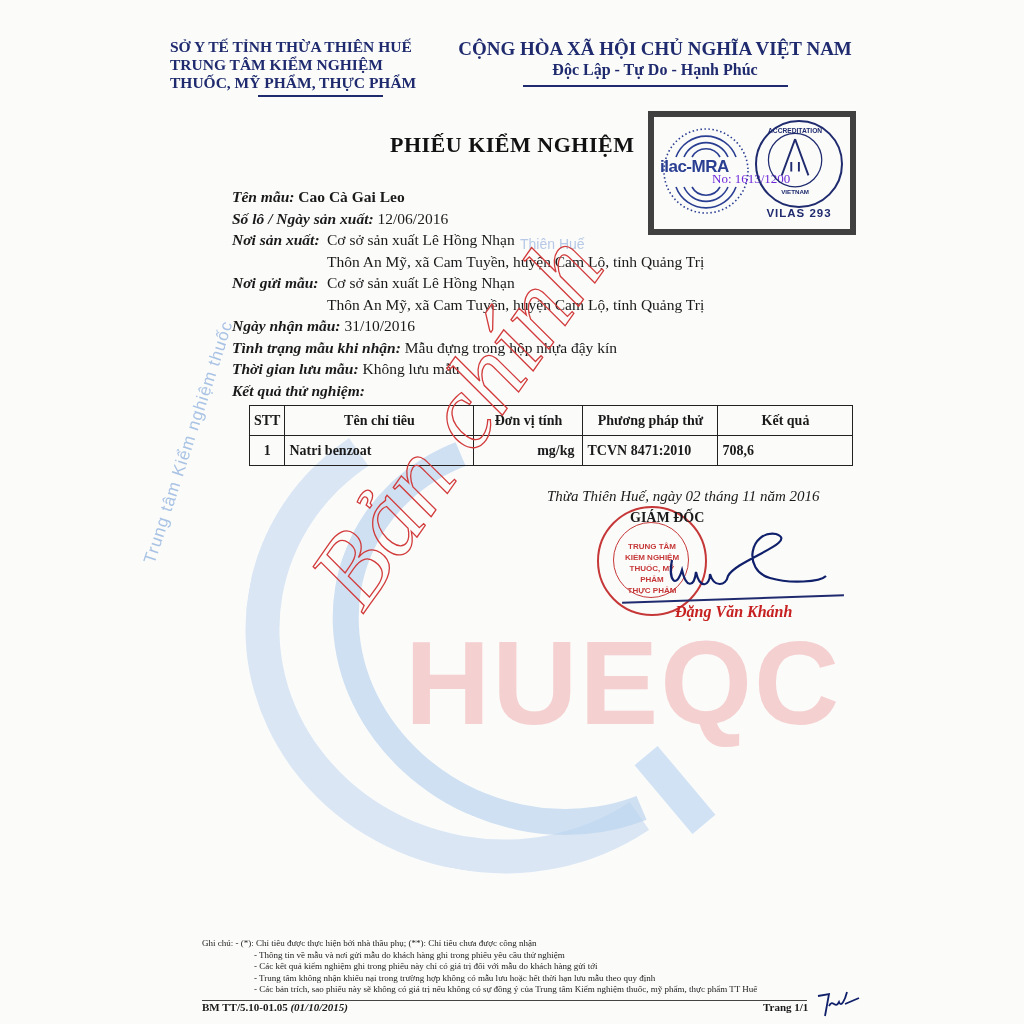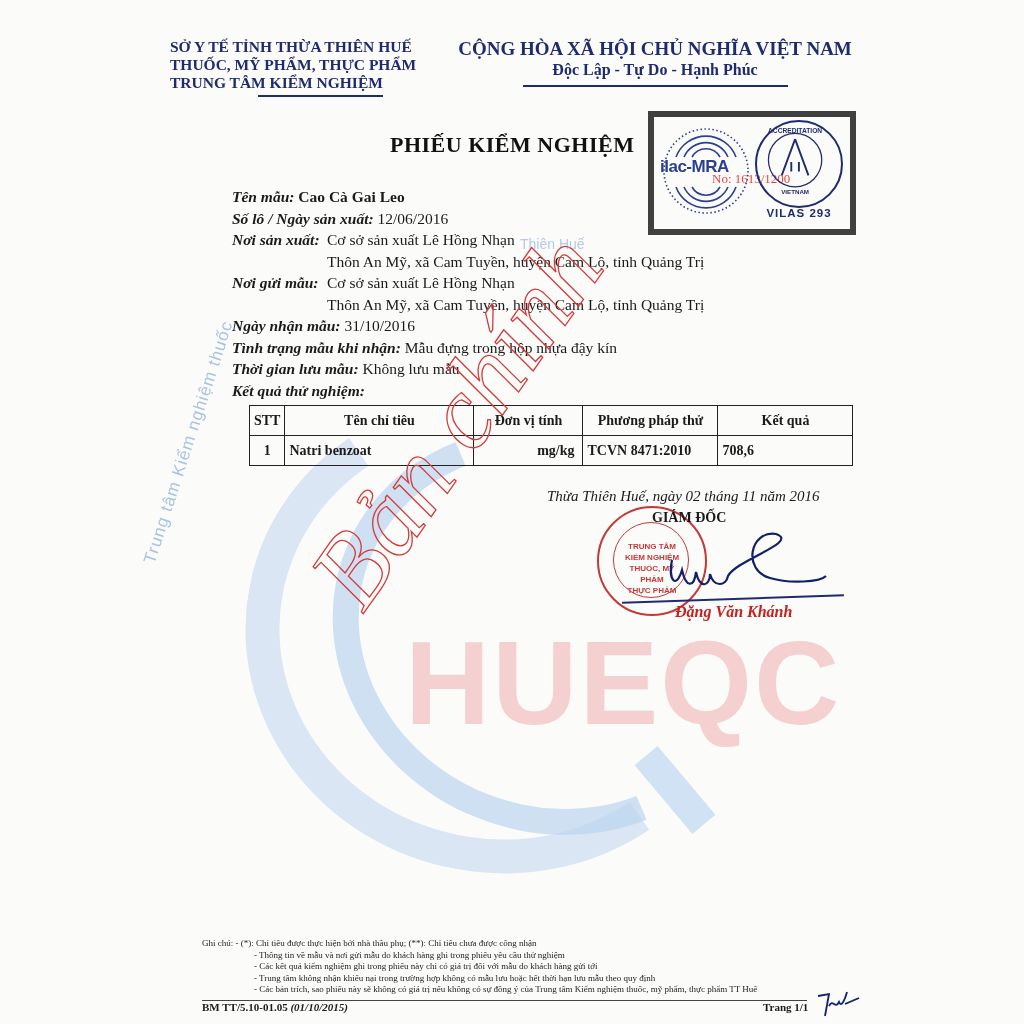--- a/index.html
+++ b/index.html
@@ -21,36 +21,36 @@
   .hdr-left .u { display:block; width:125px; height:2px; background:#1f2b6e; margin:3px auto 0; }
   .hdr-right { left:455px; top:38px; width:400px; text-align:center; color:#1f2b6e; font-weight:bold; }
   .hdr-right .l1 { font-size:19px; line-height:22px; }
   .hdr-right .l2 { font-size:16px; line-height:20px; }
   .hdr-right .u { display:block; width:265px; height:2px; background:#1f2b6e; margin:5px auto 0; }
   .title { left:390px; top:132px; font-weight:bold; font-size:22px; letter-spacing:.5px; color:#111; }
   
   .accr { left:648px; top:111px; width:196px; height:112px; border:6px solid #404040; background:transparent; }
   .ilac { position:absolute; left:8px; top:6px; width:88px; height:96px; }
   .ilac-txt { position:absolute; left:6px; top:40px; font-family:"Liberation Sans", sans-serif; font-weight:bold; font-size:17px; color:#2a3e92; letter-spacing:-.5px; }
-  .ilac-no { position:absolute; left:58px; top:54px; font-size:13px; color:#ef4444; }
+  .ilac-no { position:absolute; left:58px; top:54px; font-size:13px; color:#6d28d9; }
   .boa { position:absolute; left:101px; top:3px; width:84px; height:84px; border:2px solid #1f2b6e; border-radius:50%; }
   .vilas { position:absolute; left:102px; top:90px; width:86px; text-align:center; font-family:"Liberation Sans", sans-serif; font-weight:bold; font-size:11.5px; color:#1f2b6e; letter-spacing:1px; }
   
   .fields { left:232px; top:186px; font-size:15.5px; line-height:21.5px; }
   .row { white-space:nowrap; }
   .lbl { font-weight:bold; font-style:italic; }
   .indent { padding-left:95px; }
   .c2 { display:inline-block; width:95px; }
   
   .tbl { left:249px; top:405px; border-collapse:collapse; font-size:14px; }
   .tbl th, .tbl td { border:1.5px solid #222; height:29px; padding:0 4px;font-weight:bold; }
   .tbl th { font-weight:bold; }
   
   .place-date { left:547px; top:488px; font-style:italic; font-size:15px; }
-  .director { left:630px; top:510px; font-weight:bold; font-size:14px;margin-left:22px; }
+  .director { left:630px; top:510px; font-weight:bold; font-size:14px; }
   .seal { left:597px; top:506px; width:106px; height:106px; border-radius:50%; border:2px solid #c63838; }
   .seal-inner { position:absolute; left:14px; top:14px; width:74px; height:74px; border-radius:50%; border:1px solid #c63838; }
   .seal-txt { position:absolute; left:8px; top:18px; width:60px; text-align:center; font-family:"Liberation Sans", sans-serif; font-size:8px; line-height:11px; color:#c63838;font-weight:bold; }
   .sig-line { left:622px; top:598px; width:222px; height:2px; background:#1f2b6e; transform:rotate(-2deg); }
   .signer { left:675px; top:603px; font-style:italic; font-weight:bold; font-size:16px; color:#c62020; }
   
   .notes { left:202px; top:938px; font-size:9px; line-height:11.5px; color:#222; }
   .notes .n { padding-left:52px; }
   .foot-line { left:202px; top:1000px; width:605px; height:1px; background:#444; }
   .form-code { left:202px; top:1001px; font-weight:bold; font-size:11px; }
@@ -64,22 +64,22 @@
   <div class="wm-ring" style="left:245px;top:395px;width:440px;height:410px;border:34px solid #cfe0f3;border-right-color:transparent;border-top-color:transparent;transform:rotate(10deg);opacity:.75;"></div>
   <div class="wm-ring" style="left:330px;top:430px;width:390px;height:350px;border:26px solid #bcd5ef;border-right-color:transparent;border-top-color:transparent;transform:rotate(22deg);opacity:.7;"></div>
   <div class="abs" style="left:660px;top:745px;width:30px;height:90px;background:#c7dcf2;transform:rotate(-40deg);opacity:.8;"></div>
   <div class="wm-hueqc">HUEQC</div>
   <div class="wm-vert">Trung tâm Kiểm nghiệm thuốc</div>
   <div class="wm-hue">Thiên Huế</div>
 </div>
 
 <div class="abs hdr-left">
   <div>SỞ Y TẾ TỈNH THỪA THIÊN HUẾ</div>
+  <div>TRUNG TÂM KIỂM NGHIỆM</div>
   <div>THUỐC, MỸ PHẨM, THỰC PHẨM</div>
-  <div>TRUNG TÂM KIỂM NGHIỆM</div>
   <span class="u"></span>
 </div>
 <div class="abs hdr-right">
   <div class="l1">CỘNG HÒA XÃ HỘI CHỦ NGHĨA VIỆT NAM</div>
   <div class="l2">Độc Lập - Tự Do - Hạnh Phúc</div>
   <span class="u"></span>
 </div>
 
 <div class="abs title">PHIẾU KIỂM NGHIỆM</div>
 

